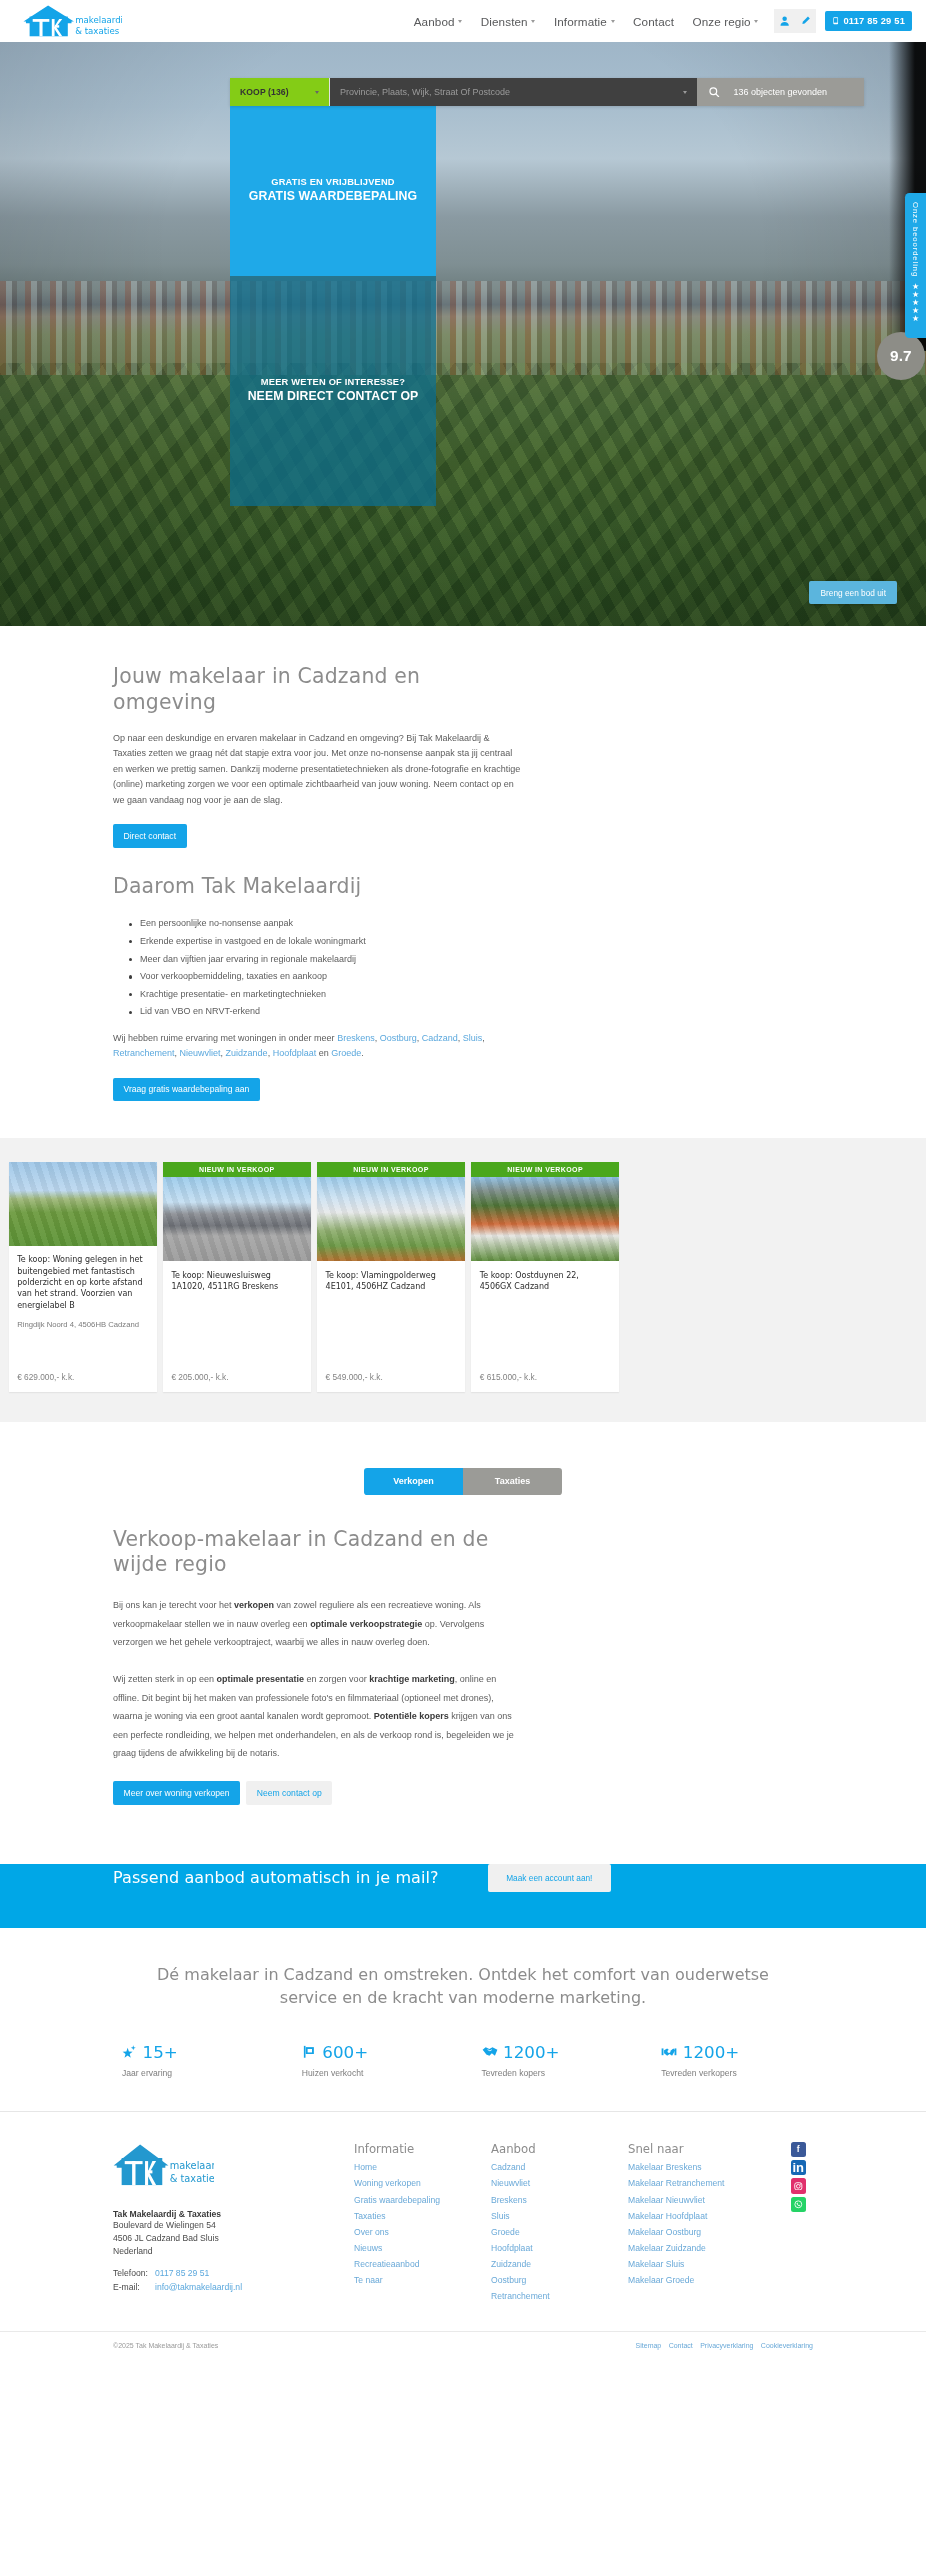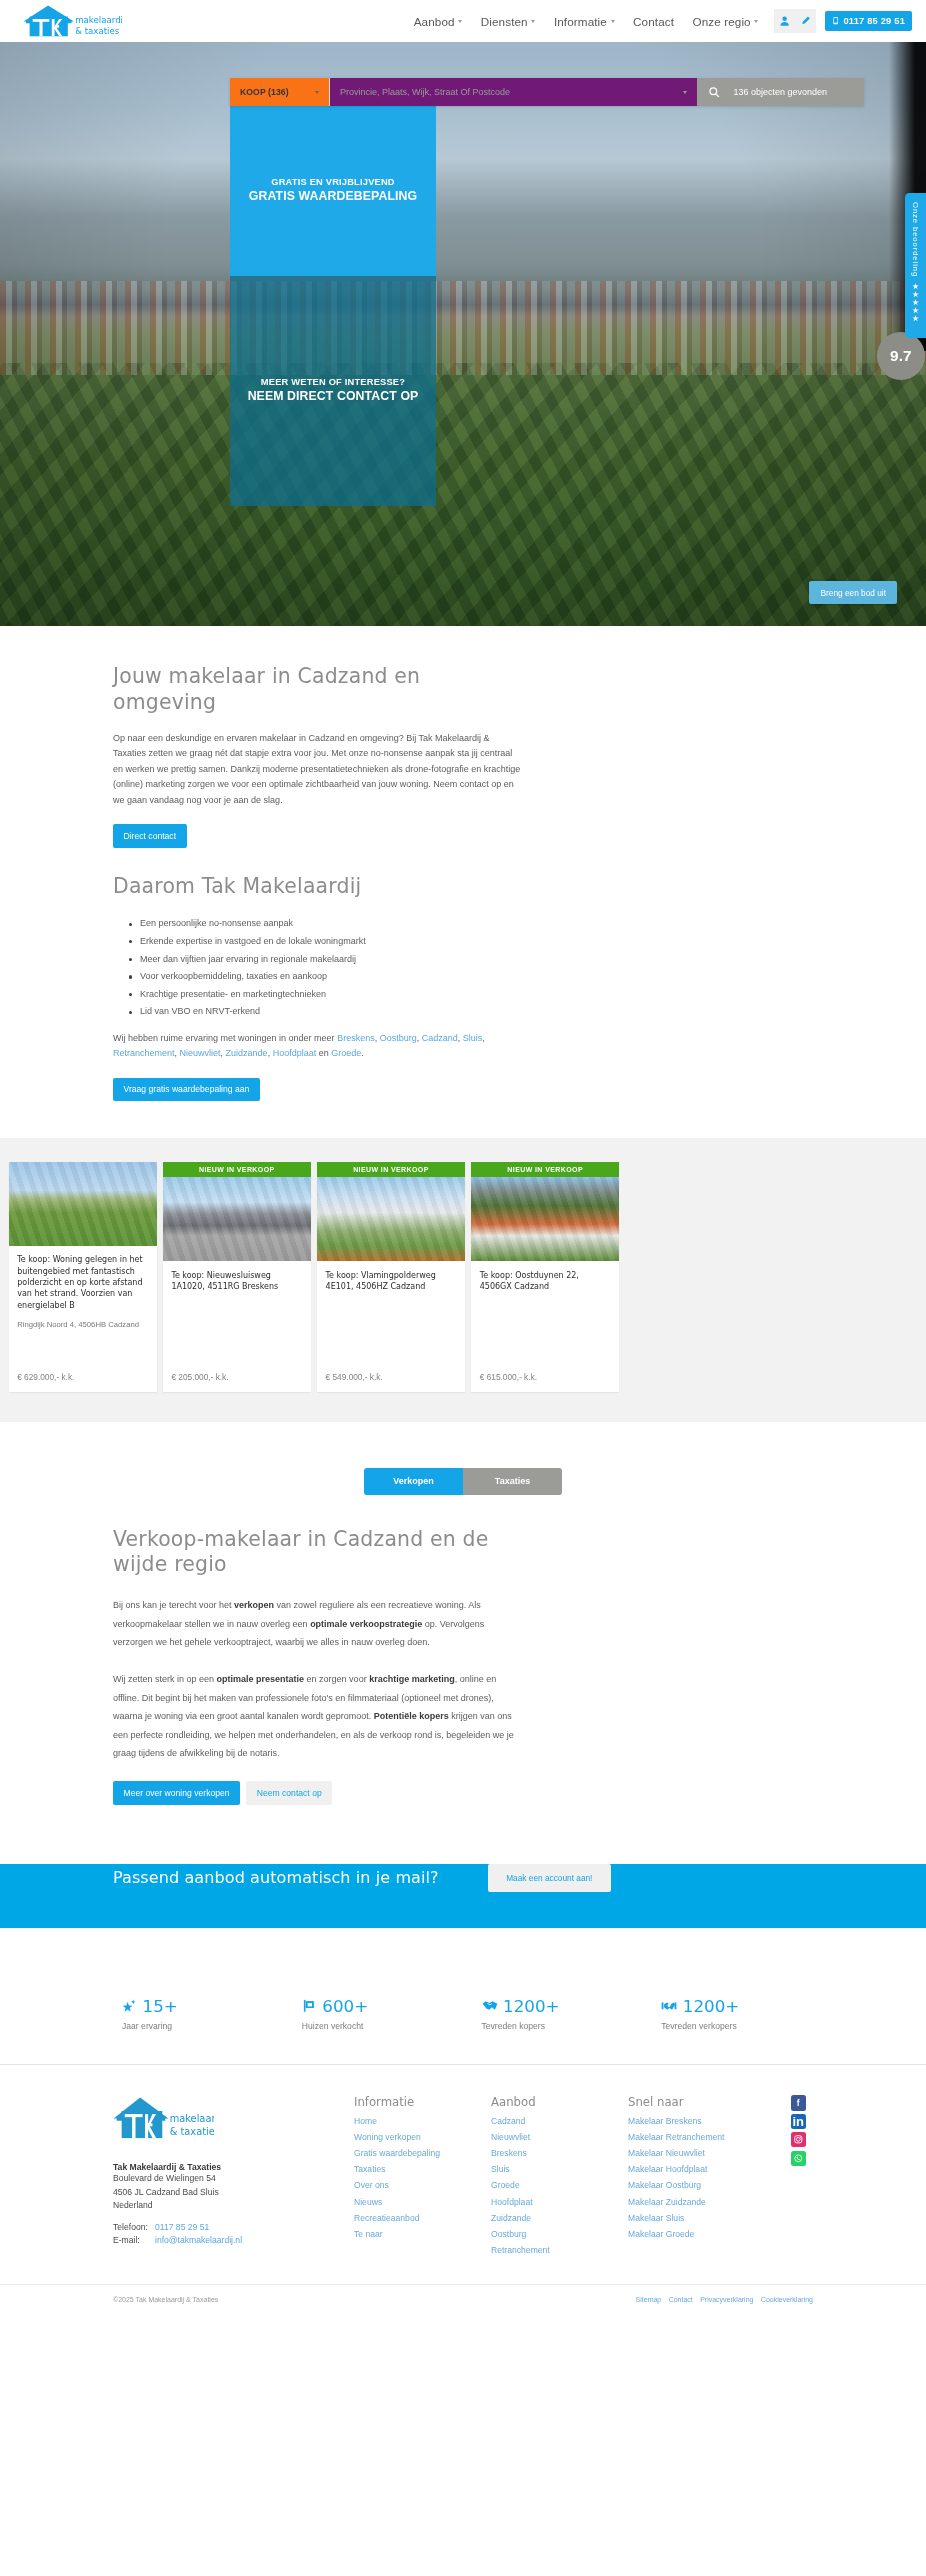--- a/index.html
+++ b/index.html
@@ -121,30 +121,30 @@
   .search-bar {
     position: absolute;
     left: 230px; top: 36px;
     display: flex;
     height: 28px;
     width: 634px;
     z-index: 12;
     box-shadow: 0 0.6px 3.1px rgba(0,0,0,.14);
   }
   .search-type {
-    background: #f97316;
+    background: #84cc16;
     width: 99px;
     display: flex; align-items: center; justify-content: space-between;
     padding: 0 10px;
     font-size: 8.6px; font-weight: bold; color: #333;
     letter-spacing: 0.1px;
   }
   .search-type .caret { border-top-color: #666; }
   .search-input-cell {
-    background: #701a75;
+    background: #404040;
     flex: 1;
     display: flex; align-items: center; justify-content: space-between;
     padding: 0 10px;
     border-left: 0.6px solid #e2e2e2;
   }
   .search-input-cell input {
     border: 0; outline: 0; width: 100%;
     font-size: 9px; color: #8e8e8e;
     font-family: "Liberation Sans", sans-serif;
     background: transparent;
@@ -643,20 +643,21 @@
 </section>
 
 <section class="cta-band">
   <div class="cta-inner">
     <div class="cta-title">Passend aanbod automatisch in je mail?</div>
     <a class="cta-btn" href="#">Maak een account aan!</a>
   </div>
 </section>
 
 <section class="stats-sec">
+  <h3 class="stats-head">Dé makelaar in Cadzand en omstreken. Ontdek het comfort van ouderwetse service en de kracht van moderne marketing.</h3>
   <div class="wrap">
     <div class="stats-row">
 
       <div class="stat">
         <div class="stat-top">
           <span class="stat-icon">
             <svg width="15" height="15" viewBox="0 0 24 24">
               <polygon points="9,6 11,12 17,12.3 12.3,16 14,22 9,18.3 4,22 5.7,16 1,12.3 7,12" fill="#14a4e8"></polygon>
               <polygon points="18,2 19,5 22,6 19,7 18,10 17,7 14,6 17,5" fill="#14a4e8"></polygon>
             </svg>

